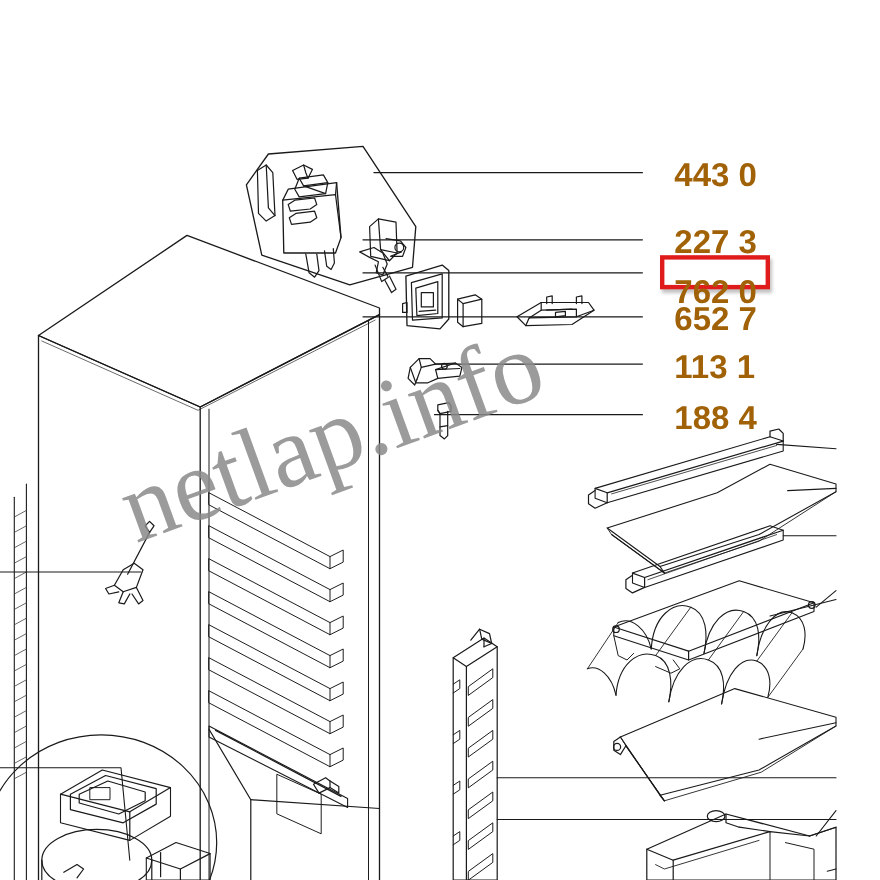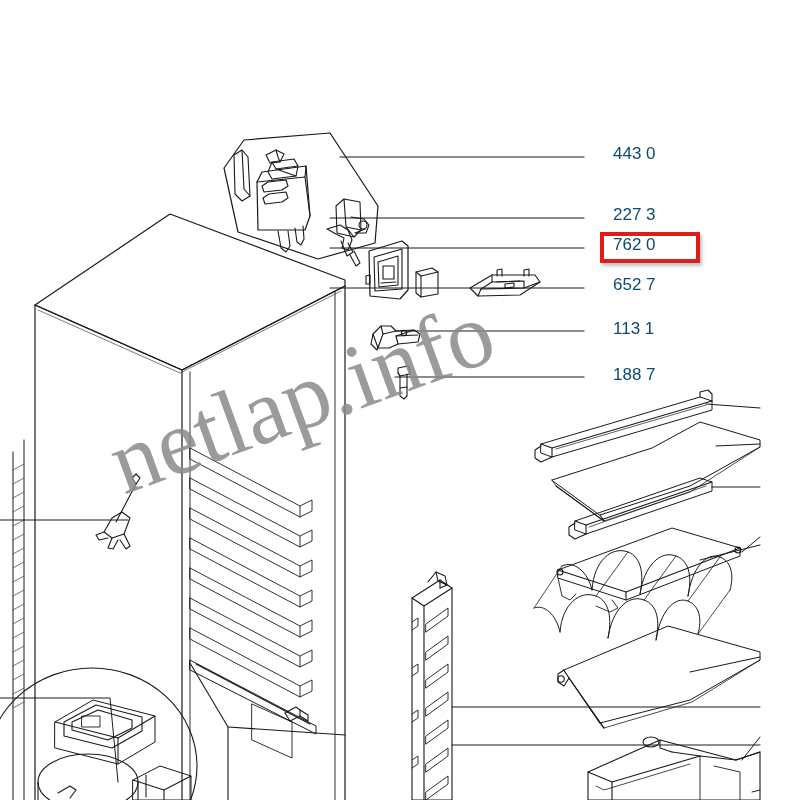--- a/index.html
+++ b/index.html
@@ -2,21 +2,21 @@
 <html><head>
 <meta charset="utf-8">
 <style>
   html,body{margin:0;padding:0;background:#ffffff;}
   body{width:800px;height:800px;overflow:hidden;
        font-family:"Liberation Sans", sans-serif;}
   #stage{position:relative;width:800px;height:800px;background:#ffffff;}
   #art{position:absolute;inset:0;width:800px;height:800px;}
 
   .lbl{position:absolute;font-family:"Liberation Sans", sans-serif;
-       font-weight:normal;font-size:17px;color:#0c4a6e;white-space:pre;
+       font-weight:bold;font-size:30px;color:#a16207;white-space:pre;
        letter-spacing:0px;line-height:1;}
 
   #hl{position:absolute;left:600px;top:232px;width:100px;height:31px;
       border:4px solid #e01b1b;box-sizing:border-box;
       box-shadow:2px 3px 3px rgba(120,120,120,.45);
       background:transparent;}
 
   #wm{position:absolute;left:95px;top:415px;width:520px;
       font-family:"Liberation Serif", serif;font-size:93px;
       color:#8a8a8a;opacity:.85;
@@ -296,19 +296,19 @@
     </g>
   </svg>
 
   <div id="wm">netlap.info</div>
 
   <div id="hl" style="left: 600px; top: 232px; border-color: rgb(224, 27, 27);"></div>
 
   <div id="labels">
       <div class="lbl" style="left: 613px; top: 145px;">443 0</div>
       <div class="lbl" style="left: 613px; top: 206px;">227 3</div>
-      <div class="lbl" style="left: 613px; top: 236px; text-align: center;">762 0</div>
+      <div class="lbl" style="left: 613px; top: 251px; text-align: center;">762 0</div>
       <div class="lbl" style="left: 613px; top: 276px;">652 7</div>
       <div class="lbl" style="left: 613px; top: 320px;">113 1</div>
-      <div class="lbl" style="left: 613px; top: 366px;">188 7</div>
+      <div class="lbl" style="left: 613px; top: 366px;">188 4</div>
     </div>
 
 </div>
 
 </body></html>

